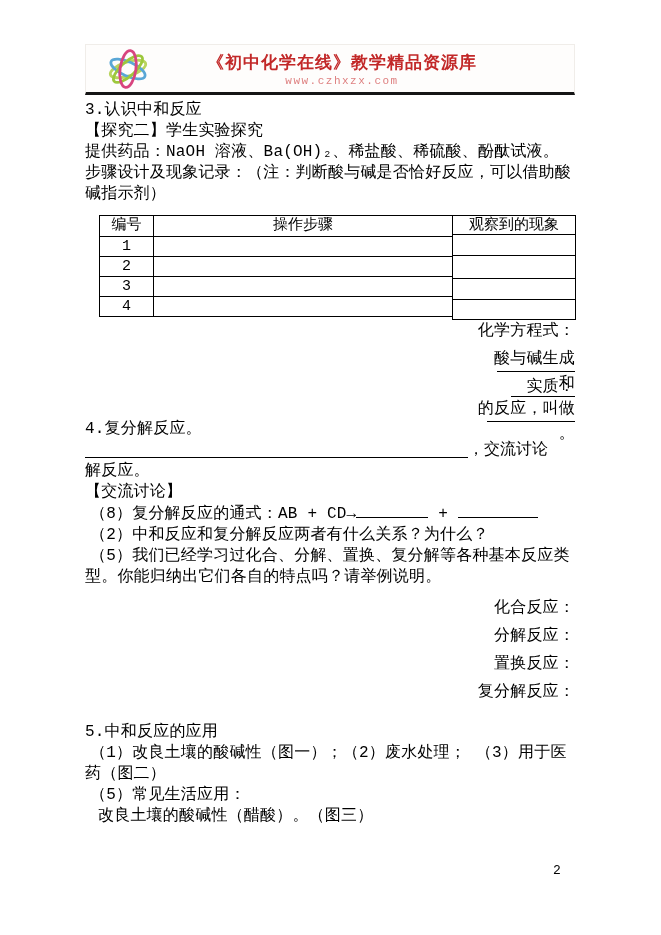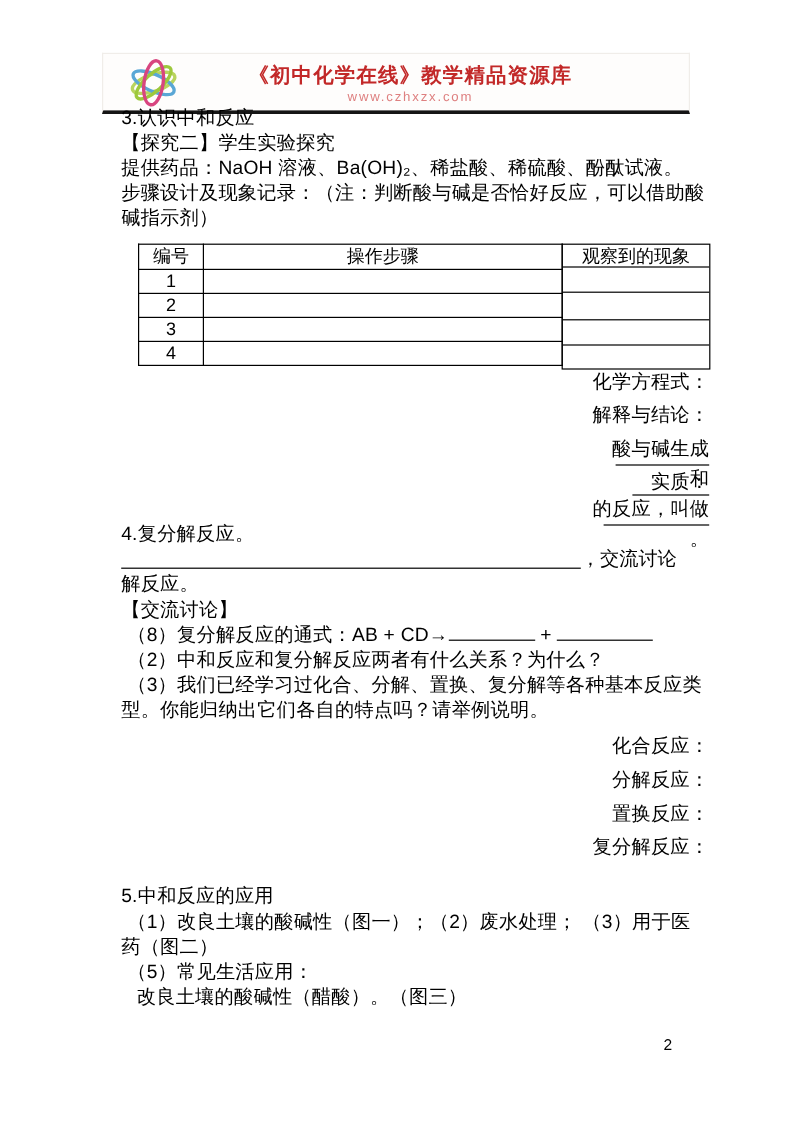--- a/index.html
+++ b/index.html
@@ -1,35 +1,35 @@
 <!DOCTYPE html>
 <html><head>
 <meta charset="utf-8">
 <style>
   html,body { margin:0; padding:0; }
   body { background:#ffffff; }
   .page {
     position:relative; width:661px; height:935px; background:#ffffff;
-    font-family:Liberation Sans, sans-serif; color:#000;
+    font-family:Liberation Mono, monospace; color:#000;
     overflow:hidden;
   }
   
   .banner {
     position:absolute; left:85px; top:44px; width:488px; height:47px;
     display:flex; align-items:center;
     background:#fefdfc;
     border:1px solid #f0ede9;
     border-bottom:3px solid #151515;
   }
   .logo-box { width:84px; display:flex; justify-content:center; align-items:center; }
   .banner-text { flex:1; display:flex; flex-direction:column; align-items:center; justify-content:center; padding-right:60px; }
   .site-title { font-size:17px; font-weight:bold; letter-spacing:1px; }
   .site-url { font-size:11px; letter-spacing:1.5px; margin-top:1px; }
   
-  .content { position:absolute; left:85px; top:88px; width:490px;margin-left:16px; }
+  .content { position:absolute; left:85px; top:100px; width:490px; }
   .p { margin:0; font-size:16px; line-height:21px; letter-spacing:0.2px; }
   .li { text-indent:5px; }
   .indent13 { padding-left:13px; }
   
   .tablewrap { position:relative; width:476px; margin:10px 0 2px 14px; }
   table.exp { border-collapse:collapse; width:476px; table-layout:fixed;border-radius:10px; }
   table.exp td {
     border:1px solid #000; padding:0; font-size:15px; text-align:center;
     height:19px; line-height:19px; overflow:hidden;
   }
@@ -124,24 +124,20 @@
         <div class="hl" style="top:62px"></div>
         <div class="hl" style="top:83px"></div>
       </div>
     </div>
 
     <div class="blankrow">
       <span class="lbl">化学方程式：</span>
       <span class="fill"></span>
     </div>
     <div class="blankrow">
-      <span class="lbl">解释与结论：</span>
-      <span class="fill"></span>
-    </div>
-    <div class="blankrow">
       <span class="lbl">酸与碱生成</span>
         <span class="bk" style="width:78px"></span>
         <span class="lbl">和</span>
         <span class="bk" style="width:64px"></span>
         <span class="lbl">的反应，叫做</span>
         <span class="bk" style="width:88px"></span>
         <span class="lbl">。</span>
     </div>
     <div class="blankrow">
       <span class="lbl">实质：</span>
@@ -150,21 +146,21 @@
 
     <p class="p gap16">4.复分解反应。</p>
     <div class="defrow">
       <span class="bk-def"></span>
       <span>，交流讨论</span>
     </div>
     <p class="p">解反应。</p>
     <p class="p">【交流讨论】</p>
     <p class="p li"><span>（8）复分解反应的通式：AB + CD→</span><span class="bk" style="width:72px"></span> <span>+</span> <span class="bk" style="width:80px"></span></p>
     <p class="p li">（2）中和反应和复分解反应两者有什么关系？为什么？</p>
-    <p class="p li">（3）我们已经学习过化合、分解、置换、复分解等各种基本反应类型。你能归纳出它们各自的特点吗？请举例说明。</p>
+    <p class="p li">（5）我们已经学习过化合、分解、置换、复分解等各种基本反应类型。你能归纳出它们各自的特点吗？请举例说明。</p>
 
     <div class="blankrow gap8">
       <span class="lbl">化合反应：</span>
       <span class="fill"></span>
     </div>
     <div class="blankrow">
       <span class="lbl">分解反应：</span>
       <span class="fill"></span>
     </div>
     <div class="blankrow">

